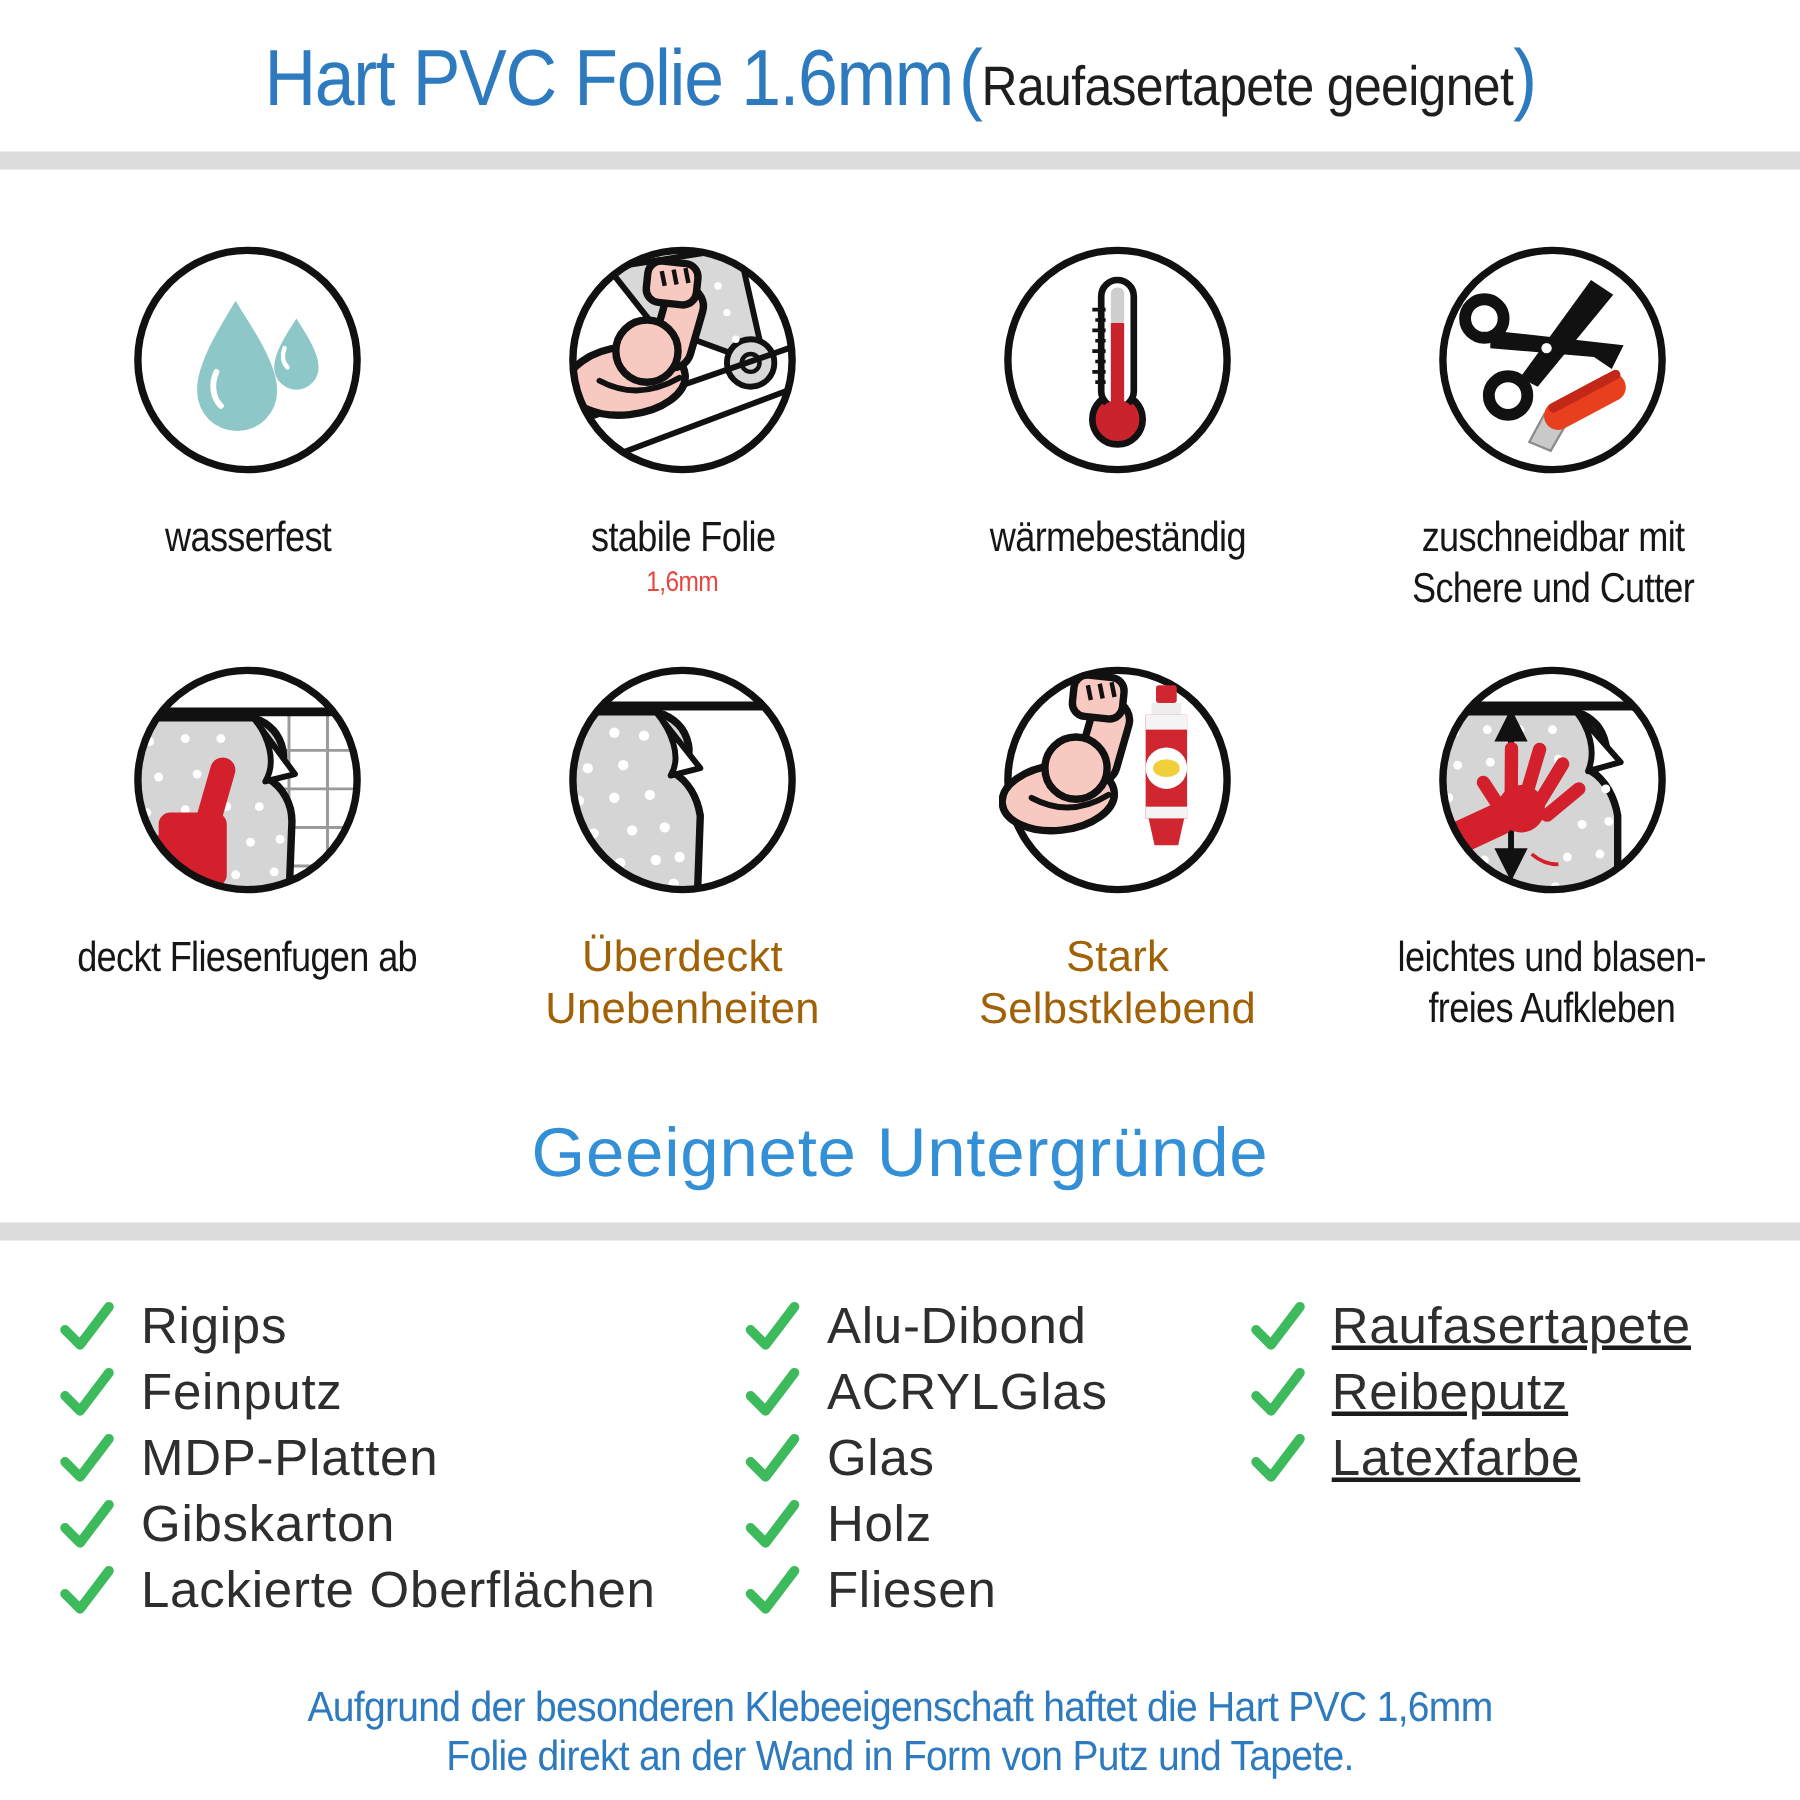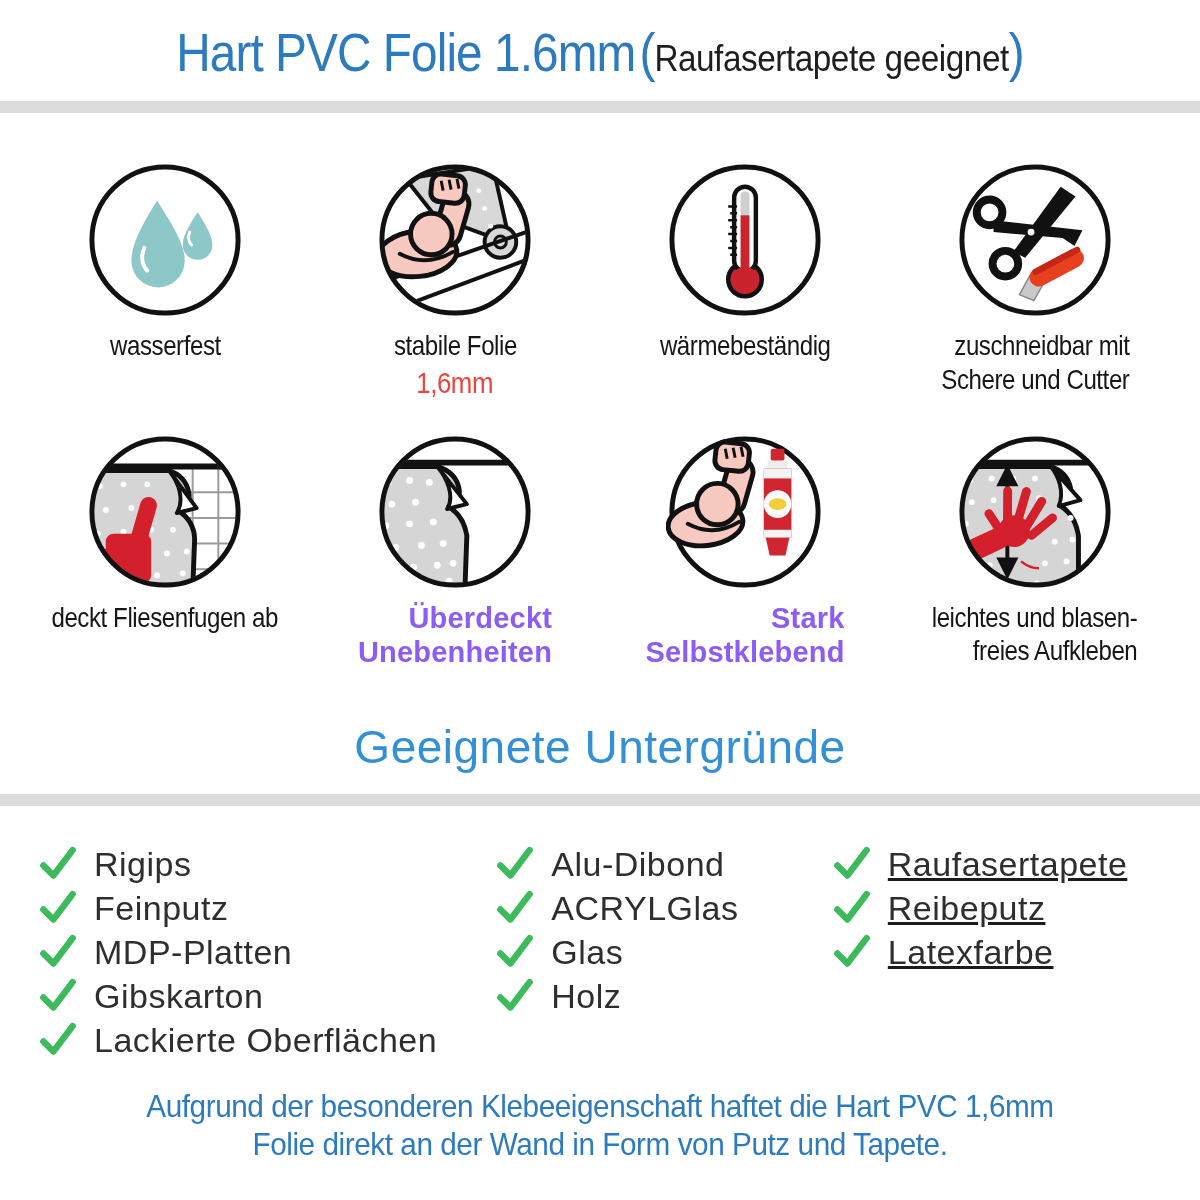--- a/index.html
+++ b/index.html
@@ -23,42 +23,42 @@
   
   .features {
     display: grid; grid-template-columns: repeat(4, 1fr);
     padding: 0 20px; row-gap: 33px;
   }
   .feature { display: flex; flex-direction: column; align-items: center; }
   .icon-wrap { width: 158px; height: 158px; margin-top: 48px; }
   .feature.row2 .icon-wrap { margin-top: 0; }
   .icon-wrap svg { display: block; width: 100%; height: 100%; }
   .f-label {
-    margin-top: 10px; font-size: 28px; line-height: 1.2;
-    text-align: right; color: #161616;
+    margin-top: 22px; font-size: 28px; line-height: 1.2;
+    text-align: center; color: #161616;
   }
   .f-line { display: block; }
   .cond .f-line, .f-line.cond { transform: scaleX(0.86); letter-spacing: -0.5px; }
-  .f-label.emph { font-weight: 700; font-size: 29px; letter-spacing: 0.2px; color: #8b5cf6; }
-  .f-sub-red { margin-top: 3px; font-size: 30px; color: #e8473f; text-align: center; }
+  .f-label.emph { font-weight: 400; font-size: 29px; letter-spacing: 0.2px; color: #a16207; }
+  .f-sub-red { margin-top: 3px; font-size: 19px; color: #e8473f; text-align: center; }
   
   .section-heading {
     margin-top: 50px; text-align: center;
     font-size: 46px; color: #338fd6; letter-spacing: 0.5px; font-weight: 400;
   }
   .checklist { display: flex; padding-left: 38px; margin-top: 36px; }
   .col1 { width: 462px; } .col2 { width: 340px; } .col3 { width: 372px; text-decoration: underline; }
   .check-item { display: flex; align-items: center; height: 44px; }
   .check-icon { width: 40px; height: 40px; margin-right: 16px; flex: 0 0 auto; }
   .check-icon svg { display: block; width: 100%; height: 100%; }
   .check-label {
     font-size: 34px; color: #2e2e2e; letter-spacing: 0.5px; white-space: nowrap;
   }
   
-  .footer { margin-top: 26px; text-align: center; color: #2d7abf; font-size: 32px; line-height: 1.18; }
+  .footer { margin-top: 38px; text-align: center; color: #2d7abf; font-size: 28px; line-height: 1.18; }
   .footer .line { display: block; transform: scaleX(0.93); letter-spacing: -0.5px; }
 </style>
 </head>
 <body>
 
 <div class="title-wrap">
   <span class="t-main">Hart PVC Folie 1.6mm</span>
   <span class="t-paren">(</span><span class="t-note">Raufasertapete geeignet</span><span class="t-paren">)</span>
 </div>
 <div class="divider top"></div>
@@ -412,20 +412,28 @@
       <span class="check-label">Glas</span>
     </div>
     <div class="check-item">
       <span class="check-icon">
           <svg viewBox="0 0 26 26">
             <path d="M3.5,14 L10,20.5 L22.5,4" stroke="#3cba5c" stroke-width="4.2" fill="none" stroke-linecap="round" stroke-linejoin="round"></path>
           </svg>
         </span>
       <span class="check-label">Holz</span>
     </div>
+    <div class="check-item">
+      <span class="check-icon">
+          <svg viewBox="0 0 26 26">
+            <path d="M3.5,14 L10,20.5 L22.5,4" stroke="#3cba5c" stroke-width="4.2" fill="none" stroke-linecap="round" stroke-linejoin="round"></path>
+          </svg>
+        </span>
+      <span class="check-label">Fliesen</span>
+    </div>
   </div>
   <div class="col3">
     <div class="check-item">
       <span class="check-icon">
           <svg viewBox="0 0 26 26">
             <path d="M3.5,14 L10,20.5 L22.5,4" stroke="#3cba5c" stroke-width="4.2" fill="none" stroke-linecap="round" stroke-linejoin="round"></path>
           </svg>
         </span>
       <span class="check-label">Raufasertapete</span>
     </div>

